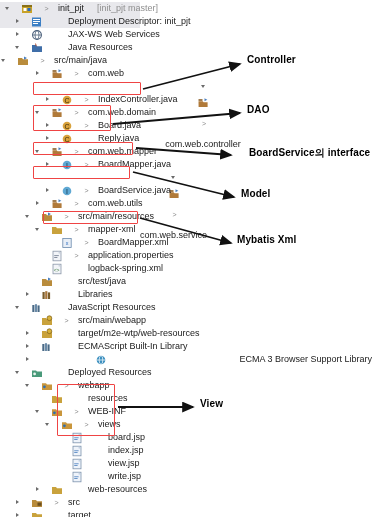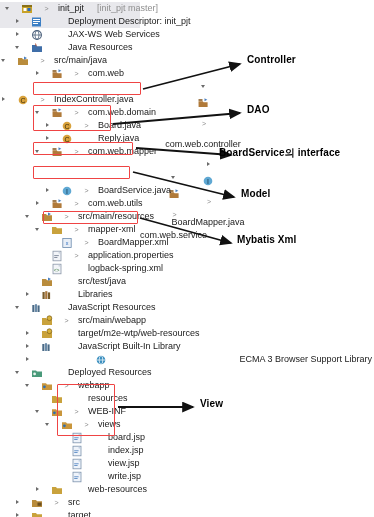--- a/index.html
+++ b/index.html
@@ -184,21 +184,21 @@
       <span class="ic">
         <svg viewBox="0 0 12 12">
           <path d="M1.5 4.2h4.2l.9 1h4V10h-9z" fill="#b07a3a"></path>
           <rect x="1.5" y="2.2" width="4" height="1.6" fill="#8a5c25"></rect>
           <path d="M7.5 1.2l2.8 1.5-2.8 1.5z" fill="#4a7fbf"></path>
         </svg>
       </span>
       <span class="arr">&gt;</span>
       <span class="lbl">com.web.controller</span>
     </div>
-    <div class="row" style="top: 93px; width: 374px;">
+    <div class="row" style="top: 93px; padding-left: 44px; width: 374px;">
       <span class="twisty collapsed"></span>
       <span class="ic">
         <svg viewBox="0 0 12 12">
           <circle cx="6" cy="6" r="4.3" fill="#d9a23c"></circle>
           <text x="6" y="9" font-size="7" text-anchor="middle" fill="#3a2c08" font-family="sans-serif">C</text>
         </svg>
       </span>
       <span class="arr">&gt;</span>
       <span class="lbl">IndexController.java</span>
     </div>
@@ -241,21 +241,21 @@
       <span class="ic">
         <svg viewBox="0 0 12 12">
           <path d="M1.5 4.2h4.2l.9 1h4V10h-9z" fill="#b07a3a"></path>
           <rect x="1.5" y="2.2" width="4" height="1.6" fill="#8a5c25"></rect>
           <path d="M7.5 1.2l2.8 1.5-2.8 1.5z" fill="#4a7fbf"></path>
         </svg>
       </span>
       <span class="arr">&gt;</span>
       <span class="lbl">com.web.mapper</span>
     </div>
-    <div class="row" style="top: 158px; padding-left: 44px; width: 374px; flex-direction: column;">
+    <div class="row" style="top: 158px; padding-left: 44px; width: 374px;">
       <span class="twisty collapsed"></span>
       <span class="ic">
         <svg viewBox="0 0 12 12">
           <circle cx="6" cy="6" r="4.3" fill="#5fa8d3"></circle>
           <text x="6" y="9" font-size="7" text-anchor="middle" fill="#0c2f44" font-family="sans-serif">I</text>
         </svg>
       </span>
       <span class="arr">&gt;</span>
       <span class="lbl">BoardMapper.java</span>
     </div>
@@ -411,21 +411,21 @@
     <div class="row" style="top: 340px; padding-left: 24px; width: 374px;">
       <span class="twisty collapsed"></span>
       <span class="ic">
         <svg viewBox="0 0 12 12">
           <rect x="1.3" y="3" width="2.1" height="7" fill="#4a6a86"></rect>
           <rect x="3.9" y="2.2" width="2.1" height="7.8" fill="#6b8ba8"></rect>
           <rect x="6.5" y="3.4" width="2.1" height="6.6" fill="#4a6a86"></rect>
         </svg>
       </span>
       <span class="arr hide">&gt;</span>
-      <span class="lbl">JavaScript Built-In Library</span>
+      <span class="lbl">ECMAScript Built-In Library</span>
     </div>
     <div class="row" style="top: 353px; padding-left: 24px; width: 374px; justify-content: space-between;">
       <span class="twisty collapsed"></span>
       <span class="ic">
         <svg viewBox="0 0 12 12">
           <circle cx="6" cy="6" r="4.3" fill="#3b8fbf"></circle>
           <ellipse cx="6" cy="6" rx="1.8" ry="4.3" fill="none" stroke="#fff" stroke-width=".7"></ellipse>
           <line x1="1.7" y1="6" x2="10.3" y2="6" stroke="#fff" stroke-width=".7"></line>
         </svg>
       </span>
@@ -588,16 +588,16 @@
 </svg>
 
 <div class="hl" style="left: 33px; top: 82px; width: 108px; height: 13px; border-color: rgb(239, 68, 68);"></div>
 <div class="hl" style="left: 33px; top: 105px; width: 78px; height: 26px; border-color: rgb(239, 68, 68);"></div>
 <div class="hl" style="left: 33px; top: 142px; width: 100px; height: 13px; border-color: rgb(239, 68, 68);"></div>
 <div class="hl" style="left: 33px; top: 166px; width: 97px; height: 13px; border-color: rgb(239, 68, 68);"></div>
 <div class="hl" style="left: 43px; top: 211px; width: 95px; height: 13px; border-color: rgb(239, 68, 68);"></div>
 <div class="hl" style="left: 57px; top: 384px; width: 58px; height: 52px; border-color: rgb(239, 68, 68);"></div>
 <div class="anno-label" style="left: 247px; top: 54px;">Controller</div>
 <div class="anno-label" style="left: 247px; top: 104px;">DAO</div>
-<div class="anno-label" style="left: 219px; top: 146px;">BoardService의 interface</div>
+<div class="anno-label" style="left: 249px; top: 146px;">BoardService의 interface</div>
 <div class="anno-label" style="left: 241px; top: 188px;">Model</div>
 <div class="anno-label" style="left: 237px; top: 234px;">Mybatis Xml</div>
 <div class="anno-label" style="left: 200px; top: 398px;">View</div>
 
 </body></html>

